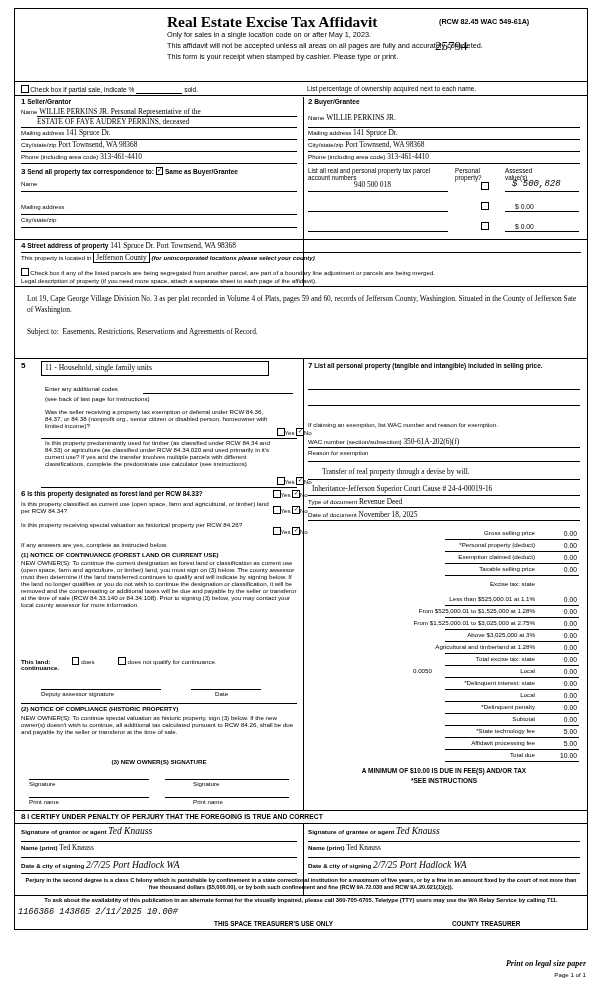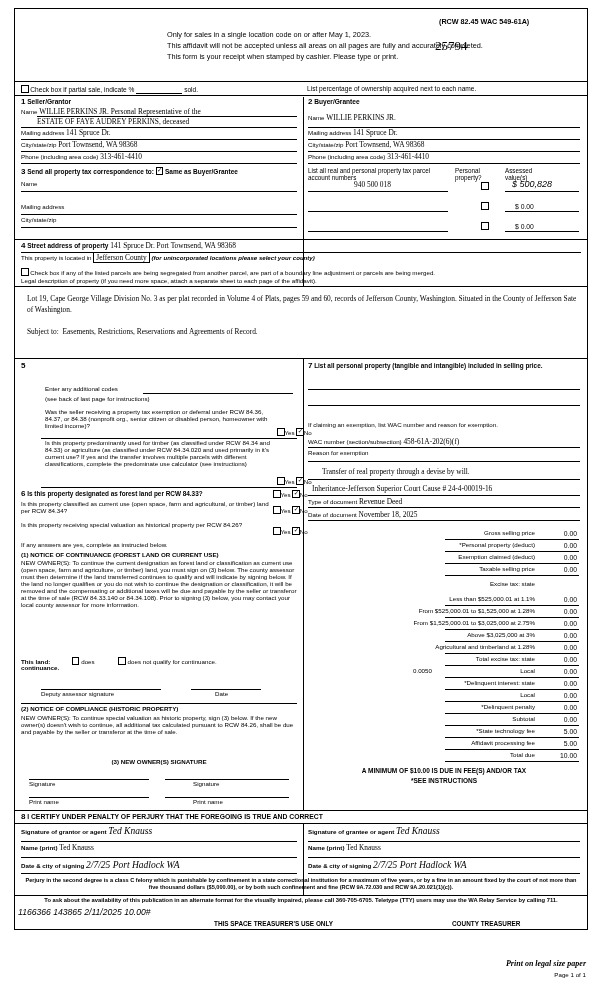--- a/index.html
+++ b/index.html
@@ -25,38 +25,39 @@
   .ttlr{position:absolute;left:424px;top:9px;font-size:7.2px;font-weight:bold;}
   .sub1{position:absolute;left:152px;top:22px;font-size:7.3px;}
   .sub2{position:absolute;left:152px;top:33px;font-size:7.3px;}
   .sub3{position:absolute;left:152px;top:44px;font-size:7.3px;}
   .chkline{position:absolute;left:6px;top:76px;font-size:6.6px;}
   .pctline{position:absolute;left:292px;top:76px;font-size:6.6px;}
   
   .vdiv{position:absolute;left:288px;top:88px;width:0;height:190px;border-left:1.3px solid #000;}
   .secnum{font-weight:bold;font-size:8px;}
   .hand{font-family:"Liberation Serif",serif;font-size:7.4px;}
-  .handw{font-family:Liberation Sans, sans-serif;font-size:9px;font-style:italic;}
+  .handw{font-family:Liberation Mono, monospace;font-size:9px;font-style:italic;}
   .box{display:inline-block;width:5.5px;height:5.5px;border:.9px solid #000;vertical-align:-1px;}
   .boxck{position:relative;}
   .boxck:after{content:"\2713";position:absolute;left:.3px;top:-2.4px;font-size:6.4px;}
   .amt{font-size:6.8px;}
   .sig{font-family:"Liberation Serif",serif;font-style:italic;font-size:9.5px;}
   .stamp{position:absolute;font-family:"Liberation Serif",serif;font-size:13px;}
   .blk{position:absolute;}
   .line{position:absolute;background:#000;height:.8px;}
   .vline{position:absolute;background:#000;width:.8px;}
 </style>
 </head>
 <body>
 
 <div id="page">
   <div class="doc">
 
     <div class="hdr">
+      <div class="ttl">Real Estate Excise Tax Affidavit</div>
       <div class="ttlr">(RCW 82.45 WAC 549-61A)</div>
       <div class="sub1">Only for sales in a single location code on or after May 1, 2023.</div>
       <div class="sub2">This affidavit will not be accepted unless all areas on all pages are fully and accurately completed.</div>
       <div class="sub3">
         <span>This form is your receipt when stamped by cashier. Please type or print.</span>
       </div>
       <div class="stamp" style="left:420px;top:30px;">25794</div>
     </div>
 
     <div class="chkline">
@@ -170,20 +171,21 @@
       <span>Check box if any of the listed parcels are being segregated from another parcel, are part of a boundary line adjustment or parcels are being merged.</span>
     </div>
     <div class="blk" style="left:6px;top:269px;">Legal description of property (if you need more space, attach a separate sheet to each page of the affidavit).</div>
     <div class="line" style="left:0;top:277px;width:572px;"></div>
     <div class="blk hand" style="left:12px;top:284px;width:550px;white-space:pre-wrap;line-height:1.5;">Lot 19, Cape George Village Division No. 3 as per plat recorded in Volume 4 of Plats, pages 59 and 60, records of Jefferson County, Washington. Situated in the County of Jefferson Sate of Washington.
 
 Subject to:  Easements, Restrictions, Reservations and Agreements of Record.</div>
     <div class="line" style="left:0;top:349px;width:572px;"></div>
 
     <div class="blk" style="left:6px;top:353px;"><span class="secnum">5</span></div>
+    <div class="blk" style="left:26px;top:352px;width:220px;border:.9px solid #000;padding:2px 3px;font-family:'Liberation Serif',serif;font-size:7.6px;">11 - Household, single family units</div>
     <div class="blk" style="left:30px;top:377px;">Enter any additional codes</div>
     <div class="line" style="left:128px;top:384px;width:150px;"></div>
     <div class="blk" style="left:30px;top:387px;">(see back of last page for instructions)</div>
 
     <div class="blk" style="left:30px;top:400px;width:228px;">Was the seller receiving a property tax exemption or deferral under RCW 84.36, 84.37, or 84.38 (nonprofit org., senior citizen or disabled person, homeowner with limited income)?</div>
     <div class="blk" style="left:262px;top:419px;">
       <span class="box"></span><span>Yes</span>
       <span class="box boxck"></span><span>No</span>
     </div>
     <div class="line" style="left:26px;top:429px;width:256px;"></div>
@@ -246,21 +248,21 @@
 
     <div class="blk" style="left:293px;top:353px;width:270px;">
       <span class="secnum">7</span>
       <span class="bold" style="font-size:6.4px">List all personal property (tangible and intangible) included in selling price.</span>
     </div>
     <div class="line" style="left:293px;top:380px;width:272px;"></div>
     <div class="line" style="left:293px;top:396px;width:272px;"></div>
     <div class="blk" style="left:293px;top:413px;">If claiming an exemption, list WAC number and reason for exemption.</div>
     <div class="blk" style="left:293px;top:429px;">
       <span>WAC number (section/subsection)</span>
-      <span class="hand">458-61A-202(6)(f)</span>
+      <span class="hand">350-61A-202(6)(f)</span>
     </div>
     <div class="line" style="left:293px;top:438px;width:272px;"></div>
     <div class="blk" style="left:293px;top:441px;">Reason for exemption</div>
     <div class="line" style="left:293px;top:452px;width:272px;"></div>
     <div class="blk hand" style="left:307px;top:459px;">Transfer of real property through a devise by will.</div>
     <div class="line" style="left:293px;top:470px;width:272px;"></div>
     <div class="blk hand" style="left:297px;top:476px;">Inheritance-Jefferson Superior Court Cause # 24-4-00019-16</div>
     <div class="line" style="left:293px;top:486px;width:272px;"></div>
     <div class="blk" style="left:293px;top:489px;">
       <span>Type of document</span>

